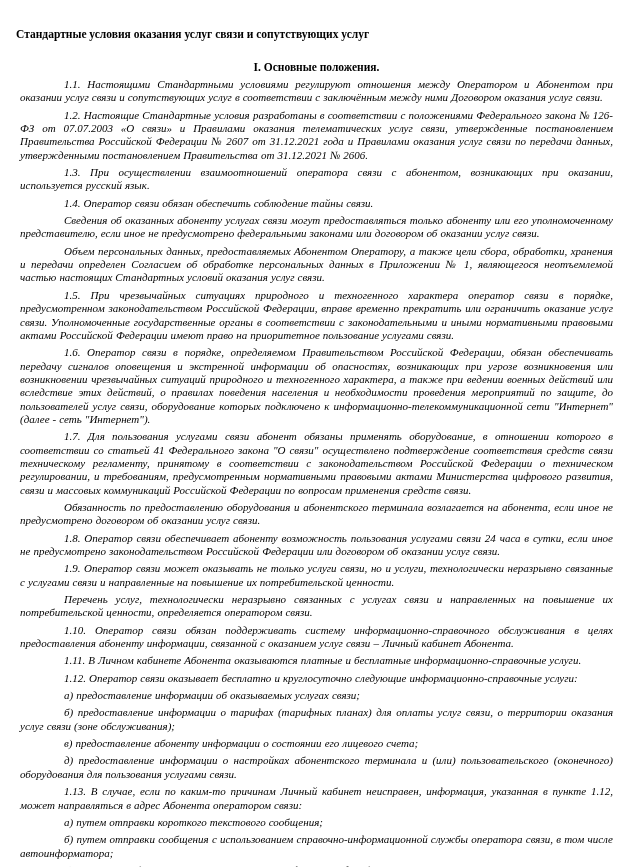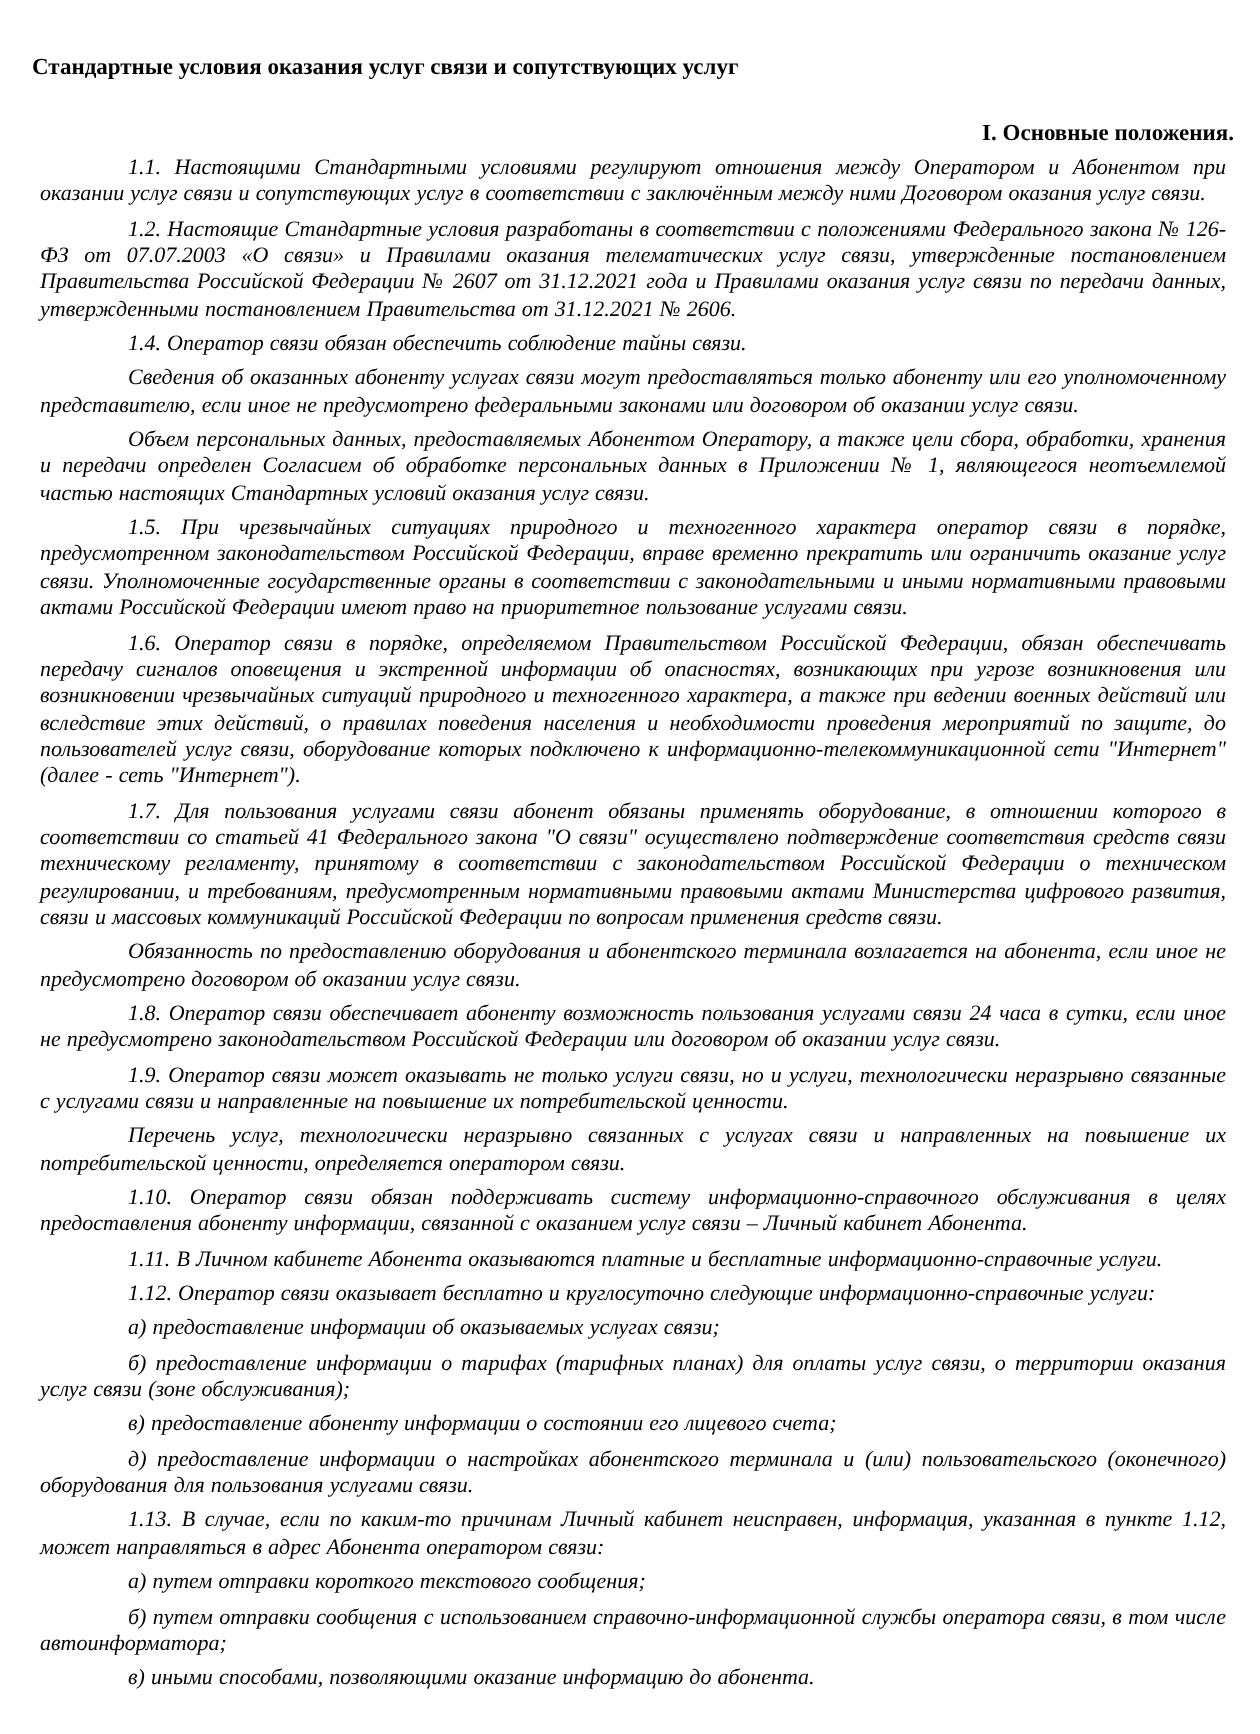--- a/index.html
+++ b/index.html
@@ -25,21 +25,21 @@
     margin: 0;
     font-size: 11.5px;
     font-weight: bold;
     text-align: left;
     line-height: 14px;
   }
   .section-heading {
     margin: 19px 0 1px 0;
     font-size: 11.5px;
     font-weight: bold;
-    text-align: right;
+    text-align: center;
     line-height: 14px;
   }
   .doc-body p {
     margin: 4px;
     font-size: 11px;
     line-height: 13.35px;
     text-align: justify;
     text-indent: 44px;
     word-spacing: 0.3px;
     font-style: italic;
@@ -47,20 +47,21 @@
 </style>
 </head>
 <body>
 
 <div class="page">
   <h1 class="doc-title">Стандартные условия оказания услуг связи и сопутствующих услуг</h1>
   <h2 class="section-heading">I. Основные положения.</h2>
   <div class="doc-body">
       <p>1.1. Настоящими Стандартными условиями регулируют отношения между Оператором и Абонентом при оказании услуг связи и сопутствующих услуг в соответствии с заключённым между ними Договором оказания услуг связи.</p>
       <p>1.2. Настоящие Стандартные условия разработаны в соответствии с положениями Федерального закона № 126-ФЗ от 07.07.2003 «О связи» и Правилами оказания телематических услуг связи, утвержденные постановлением Правительства Российской Федерации № 2607 от 31.12.2021 года и Правилами оказания услуг связи по передачи данных, утвержденными постановлением Правительства от 31.12.2021 № 2606.</p>
+      <p>1.3. При осуществлении взаимоотношений оператора связи с абонентом, возникающих при оказании, используется русский язык.</p>
       <p>1.4. Оператор связи обязан обеспечить соблюдение тайны связи.</p>
       <p>Сведения об оказанных абоненту услугах связи могут предоставляться только абоненту или его уполномоченному представителю, если иное не предусмотрено федеральными законами или договором об оказании услуг связи.</p>
       <p>Объем персональных данных, предоставляемых Абонентом Оператору, а также цели сбора, обработки, хранения и передачи определен Согласием об обработке персональных данных в Приложении № 1, являющегося неотъемлемой частью настоящих Стандартных условий оказания услуг связи.</p>
       <p>1.5. При чрезвычайных ситуациях природного и техногенного характера оператор связи в порядке, предусмотренном законодательством Российской Федерации, вправе временно прекратить или ограничить оказание услуг связи. Уполномоченные государственные органы в соответствии с законодательными и иными нормативными правовыми актами Российской Федерации имеют право на приоритетное пользование услугами связи.</p>
       <p>1.6. Оператор связи в порядке, определяемом Правительством Российской Федерации, обязан обеспечивать передачу сигналов оповещения и экстренной информации об опасностях, возникающих при угрозе возникновения или возникновении чрезвычайных ситуаций природного и техногенного характера, а также при ведении военных действий или вследствие этих действий, о правилах поведения населения и необходимости проведения мероприятий по защите, до пользователей услуг связи, оборудование которых подключено к информационно-телекоммуникационной сети "Интернет" (далее - сеть "Интернет").</p>
       <p>1.7. Для пользования услугами связи абонент обязаны применять оборудование, в отношении которого в соответствии со статьей 41 Федерального закона "О связи" осуществлено подтверждение соответствия средств связи техническому регламенту, принятому в соответствии с законодательством Российской Федерации о техническом регулировании, и требованиям, предусмотренным нормативными правовыми актами Министерства цифрового развития, связи и массовых коммуникаций Российской Федерации по вопросам применения средств связи.</p>
       <p>Обязанность по предоставлению оборудования и абонентского терминала возлагается на абонента, если иное не предусмотрено договором об оказании услуг связи.</p>
       <p>1.8. Оператор связи обеспечивает абоненту возможность пользования услугами связи 24 часа в сутки, если иное не предусмотрено законодательством Российской Федерации или договором об оказании услуг связи.</p>
       <p>1.9. Оператор связи может оказывать не только услуги связи, но и услуги, технологически неразрывно связанные с услугами связи и направленные на повышение их потребительской ценности.</p>
       <p>Перечень услуг, технологически неразрывно связанных с услугах связи и направленных на повышение их потребительской ценности, определяется оператором связи.</p>

